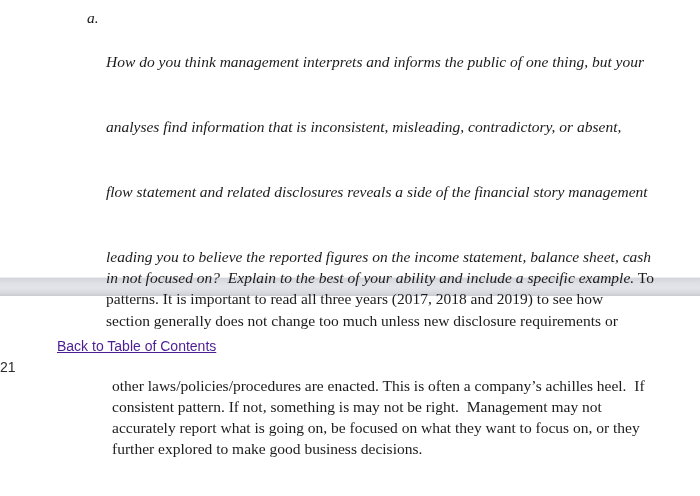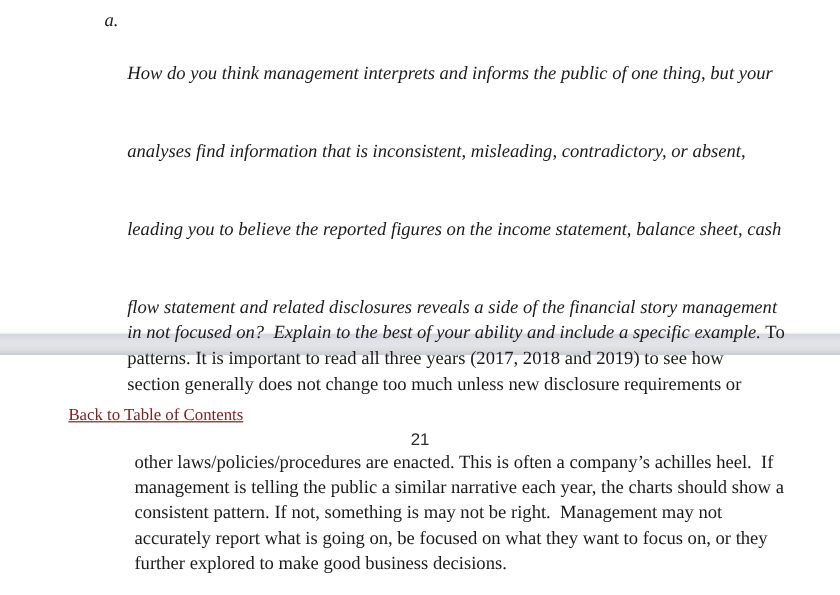--- a/index.html
+++ b/index.html
@@ -42,33 +42,33 @@
     font-size: 15.5px;
     line-height: 21.1px;
     white-space: pre;
   }
   .it { font-style: italic; margin-top: 44px; }
   .rg { font-style: normal; }
   .toc-link-row {
     margin: 6px 0 0 57px;
   }
   .toc-link {
-    font-family: Liberation Serif, serif;
+    font-family: Liberation Sans, sans-serif;
     font-size: 14px;
     line-height: 17px;
-    color: #7f1d1d;
+    color: #4c1d95;
     text-decoration: underline;
     cursor: pointer;
     display: inline-block;
   }
   .pagenum-row {
     margin-top: 3px;
     width: 100%;
     box-sizing: border-box;
-    text-align: center;
+    text-align: left;
   }
   .pagenum {
     font-family: "Liberation Sans", sans-serif;
     font-size: 14px;
     color: #2b2b2b;
   }
   
   .page-separator {
     height: 19px;
     width: 100%;
@@ -98,41 +98,40 @@
 </head>
 <body>
 
 <div class="viewer">
 
   <div class="page-top">
     <div class="question">
       <span class="list-marker">a.</span>
       <div class="line it">How do you think management interprets and informs the public of one thing, but your</div>
       <div class="line it">analyses find information that is inconsistent, misleading, contradictory, or absent,</div>
+      <div class="line it">flow statement and related disclosures reveals a side of the financial story management</div>
       <div class="line it">leading you to believe the reported figures on the income statement, balance sheet, cash</div>
-      <div class="line it">flow statement and related disclosures reveals a side of the financial story management</div>
       <div class="line"><span class="it">in not focused on?  Explain to the best of your ability and include a specific example.</span><span class="rg"> To</span></div>
       <div class="line rg">patterns. It is important to read all three years (2017, 2018 and 2019) to see how</div>
       <div class="line rg">section generally does not change too much unless new disclosure requirements or</div>
     </div>
 
     <div class="toc-link-row">
       <a class="toc-link">Back to Table of Contents</a>
     </div>
 
     <div class="pagenum-row">
       <span class="pagenum">21</span>
     </div>
   </div>
 
   <div class="page-separator"></div>
 
   <div class="page-bottom">
     <div class="answer">
       <div class="line">other laws/policies/procedures are enacted. This is often a company’s achilles heel.  If</div>
-      <div class="line">management is telling the public a similar narrative each year, the charts should show a</div>
       <div class="line">consistent pattern. If not, something is may not be right.  Management may not</div>
       <div class="line">accurately report what is going on, be focused on what they want to focus on, or they</div>
       <div class="line">further explored to make good business decisions.</div>
     </div>
   </div>
 
 </div>
 
 </body></html>

